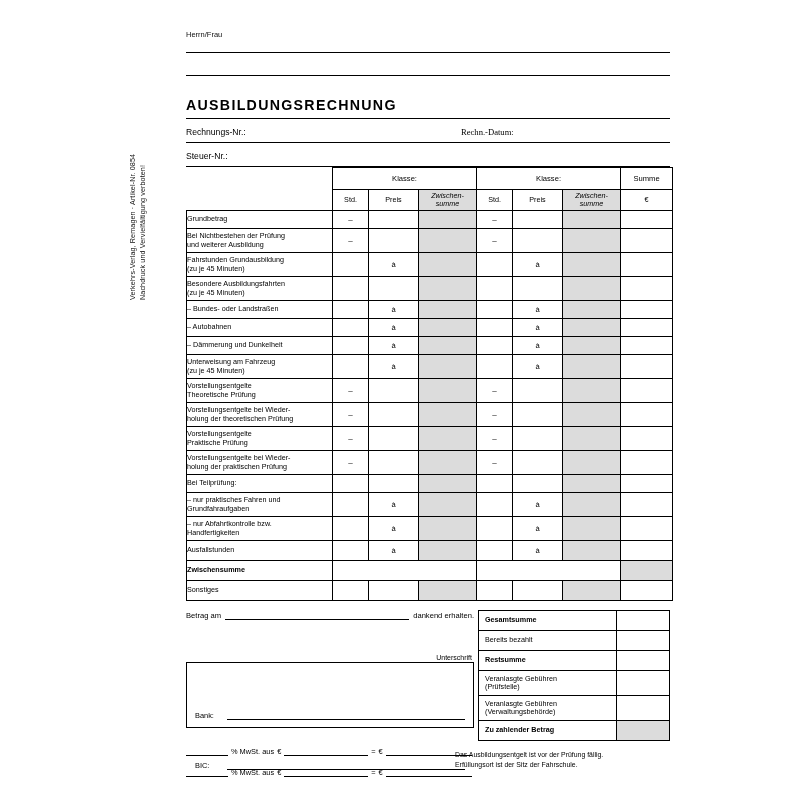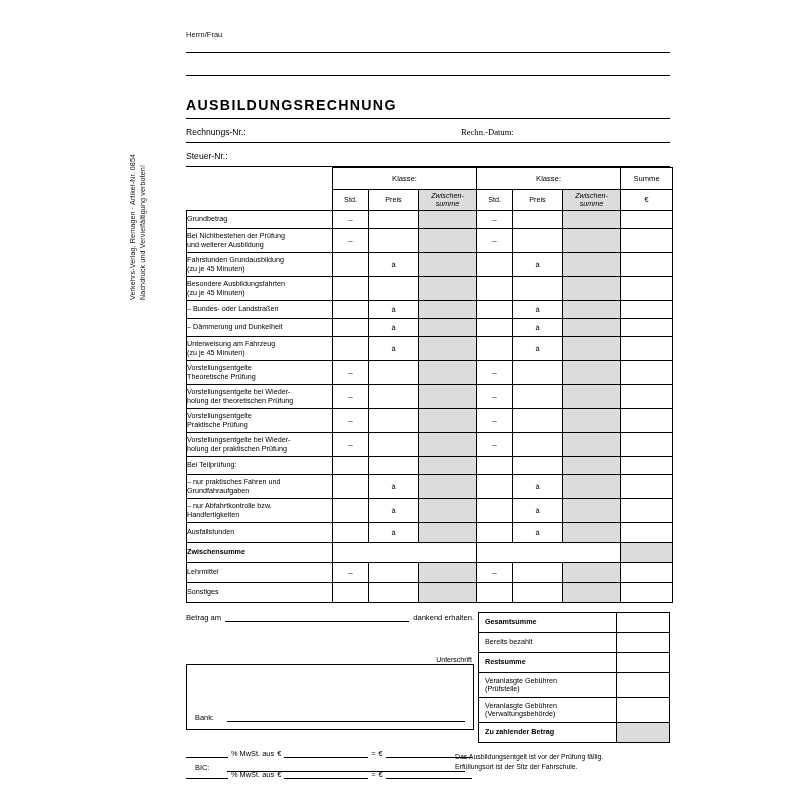--- a/index.html
+++ b/index.html
@@ -332,20 +332,30 @@
             <td class="lbl">– Bundes- oder Landstraßen</td>
             <td></td>
             <td class="a-mark">à</td>
             <td class="shade"></td>
             <td></td>
             <td class="a-mark">à</td>
             <td class="shade"></td>
             <td></td>
           </tr>
           <tr class="r18">
+            <td class="lbl">– Autobahnen</td>
+            <td></td>
+            <td class="a-mark">à</td>
+            <td class="shade"></td>
+            <td></td>
+            <td class="a-mark">à</td>
+            <td class="shade"></td>
+            <td></td>
+          </tr>
+          <tr class="r18">
             <td class="lbl">– Dämmerung und Dunkelheit</td>
             <td></td>
             <td class="a-mark">à</td>
             <td class="shade"></td>
             <td></td>
             <td class="a-mark">à</td>
             <td class="shade"></td>
             <td></td>
           </tr>
           <tr class="r24">
@@ -438,30 +448,20 @@
             <td class="shade"></td>
             <td></td>
           </tr>
         </tbody>
       <tbody>
         <tr class="r20">
           <td class="lbl bold">Zwischensumme</td>
           <td colspan="3"></td>
           <td colspan="3"></td>
           <td class="shade"></td>
-        </tr>
-        <tr class="r20">
-          <td class="lbl">Lehrmittel</td>
-          <td class="dash">–</td>
-          <td></td>
-          <td class="shade"></td>
-          <td class="dash">–</td>
-          <td></td>
-          <td class="shade"></td>
-          <td></td>
         </tr>
         <tr class="r20">
           <td class="lbl">Sonstiges</td>
           <td></td>
           <td></td>
           <td class="shade"></td>
           <td></td>
           <td></td>
           <td class="shade"></td>
           <td></td>

